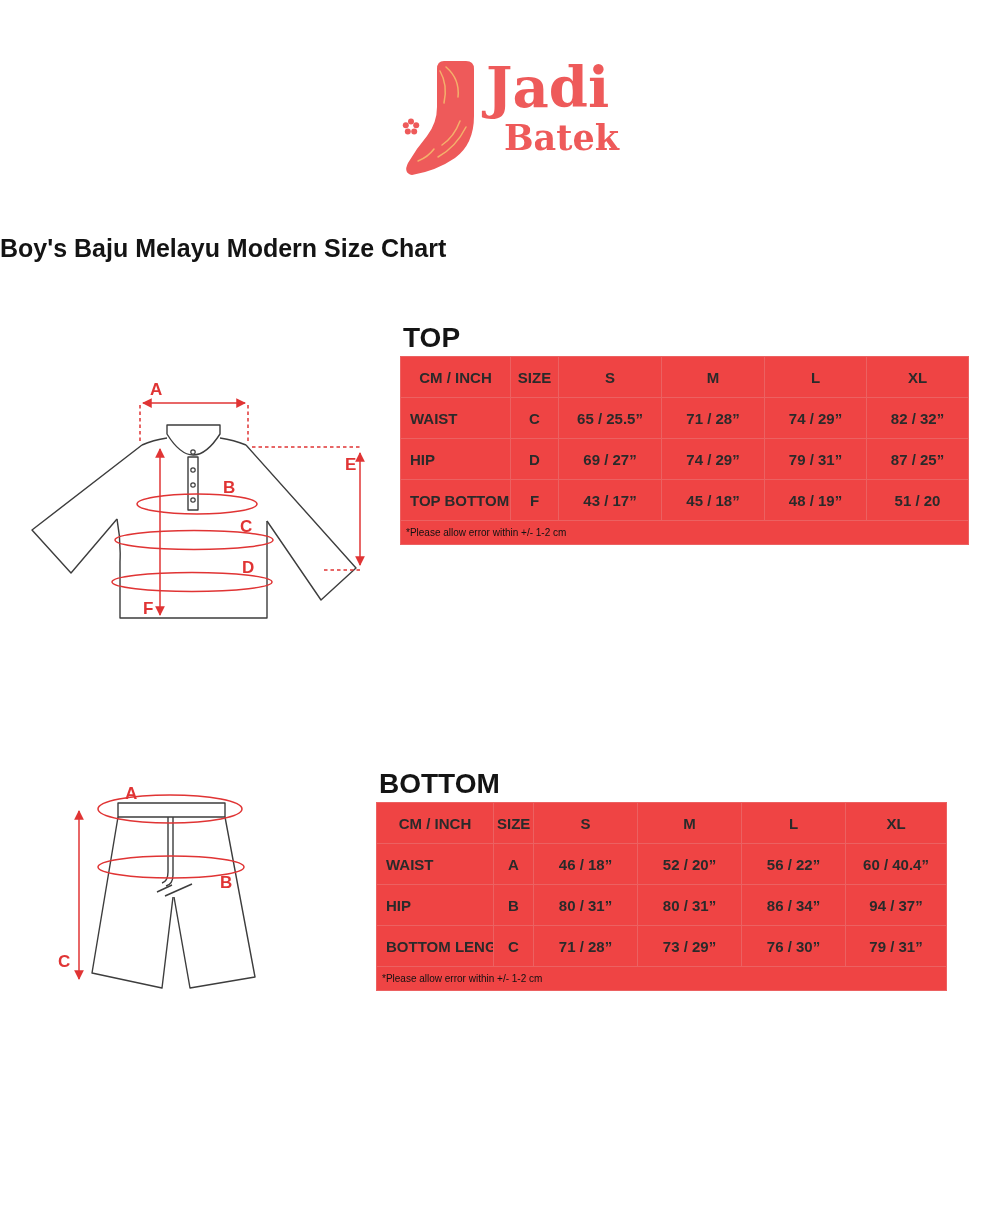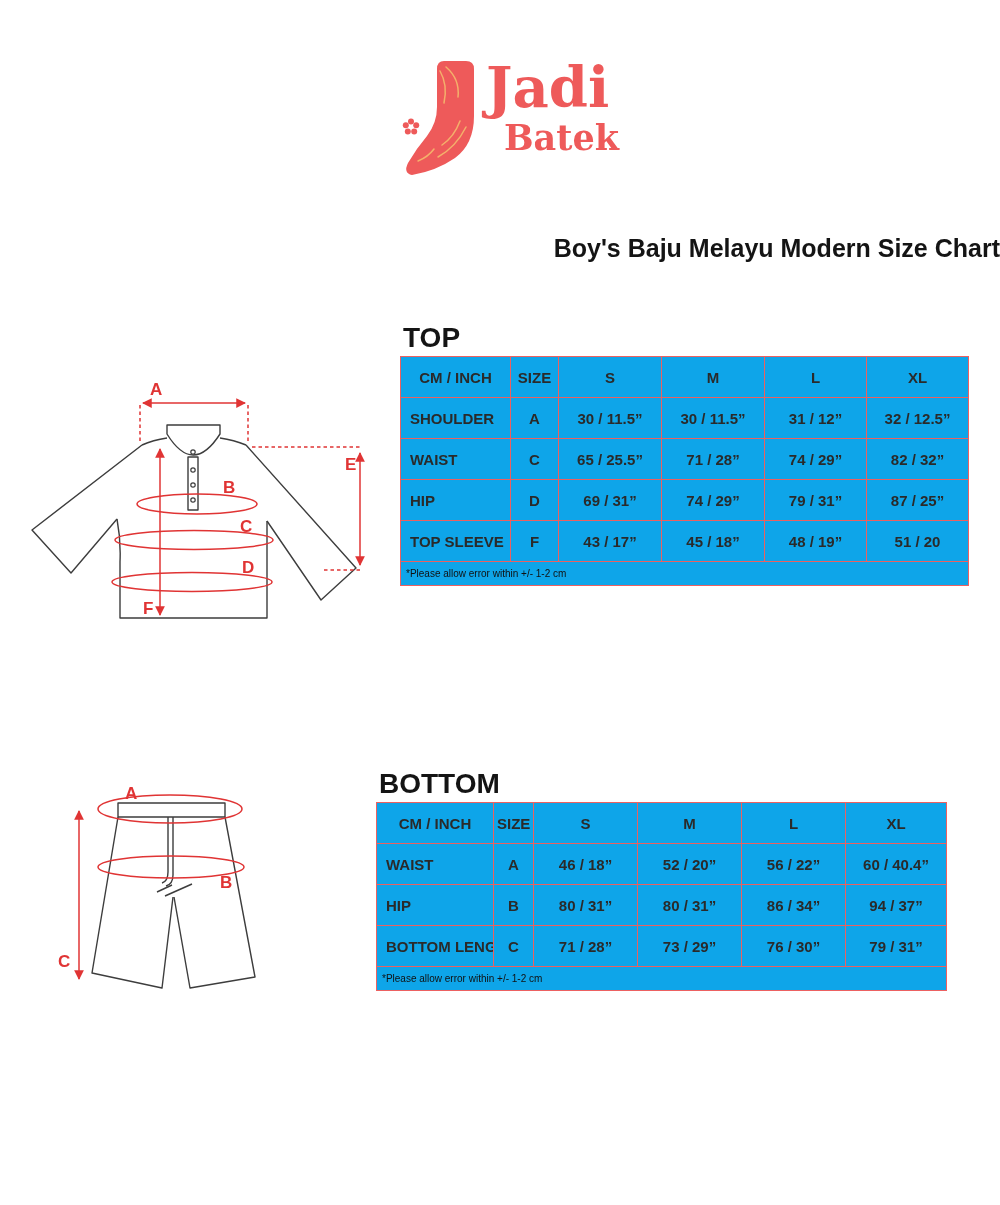--- a/index.html
+++ b/index.html
@@ -10,30 +10,30 @@
 
   
   .logo { position:absolute; left:398px; top:55px; width:220px; height:125px; color:#ee5a5a; }
   .logo-mark { position:absolute; left:0; top:4px; }
   .logo-t1 { position:absolute; left:88px; top:2px;  font-family:"DejaVu Serif", serif; font-size:56px; line-height:60px; font-weight:bold; letter-spacing:0px; }
   .logo-t2 { position:absolute; left:92px; top:64px; font-family:"DejaVu Serif", serif; font-size:35px; line-height:38px; font-weight:bold;margin-left:14px; }
 
   
   h1.page-title {
     position:absolute; left:0; top:234px; width:1000px; margin:0;
-    text-align:right; font-size:25px; font-weight:bold; color:#141414;
+    text-align:left; font-size:25px; font-weight:bold; color:#141414;
   }
 
   
   .sec { position:absolute; }
   .sec-top    { left:400px; top:327px; }
   .sec-bottom { left:376px; top:773px; }
   .sec h2 { margin:0 0 8px 3px; font-size:28px; line-height:21px; color:#141414; font-weight:bold; }
 
-  table.size-table { border-collapse:collapse; table-layout:fixed; background:#0ea5e9; }
+  table.size-table { border-collapse:collapse; table-layout:fixed; background:#ef4444; }
   .sec-top    table.size-table { width:568px; }
   .sec-bottom table.size-table { width:570px; }
   .size-table th, .size-table td {
     border:1.5px solid #ec6161; height:40px; padding:0 3px;
     font-size:15px; font-weight:bold; color:#2a2a2a; text-align:center;
     overflow:hidden; white-space:nowrap;
   }
   .size-table td:first-child { text-align:left; padding-left:9px; }
   .size-table tr.footnote-row td {
     height:23px; font-weight:normal; text-align:left; padding-left:5px; font-size:10px; color:#111;
@@ -132,45 +132,37 @@
             <th>CM / INCH</th>
             <th>SIZE</th>
             <th>S</th>
             <th>M</th>
             <th>L</th>
             <th>XL</th>
           </tr>
         </thead>
         <tbody>
           <tr>
-            <td>SHOULDER</td>
-            <td>A</td>
-            <td>30 / 11.5”</td>
-            <td>30 / 11.5”</td>
-            <td>31 / 12”</td>
-            <td>32 / 12.5”</td>
-          </tr>
-          <tr>
             <td>WAIST</td>
             <td>C</td>
             <td>65 / 25.5”</td>
             <td>71 / 28”</td>
             <td>74 / 29”</td>
             <td>82 / 32”</td>
           </tr>
           <tr>
             <td>HIP</td>
             <td>D</td>
-            <td>69 / 31”</td>
+            <td>69 / 27”</td>
             <td>74 / 29”</td>
             <td>79 / 31”</td>
             <td>87 / 25”</td>
           </tr>
           <tr>
-            <td>TOP SLEEVE</td>
+            <td>TOP BOTTOM</td>
             <td>F</td>
             <td>43 / 17”</td>
             <td>45 / 18”</td>
             <td>48 / 19”</td>
             <td>51 / 20</td>
           </tr>
           <tr class="footnote-row">
             <td colspan="6">*Please allow error within +/- 1-2 cm</td>
           </tr>
         </tbody>

